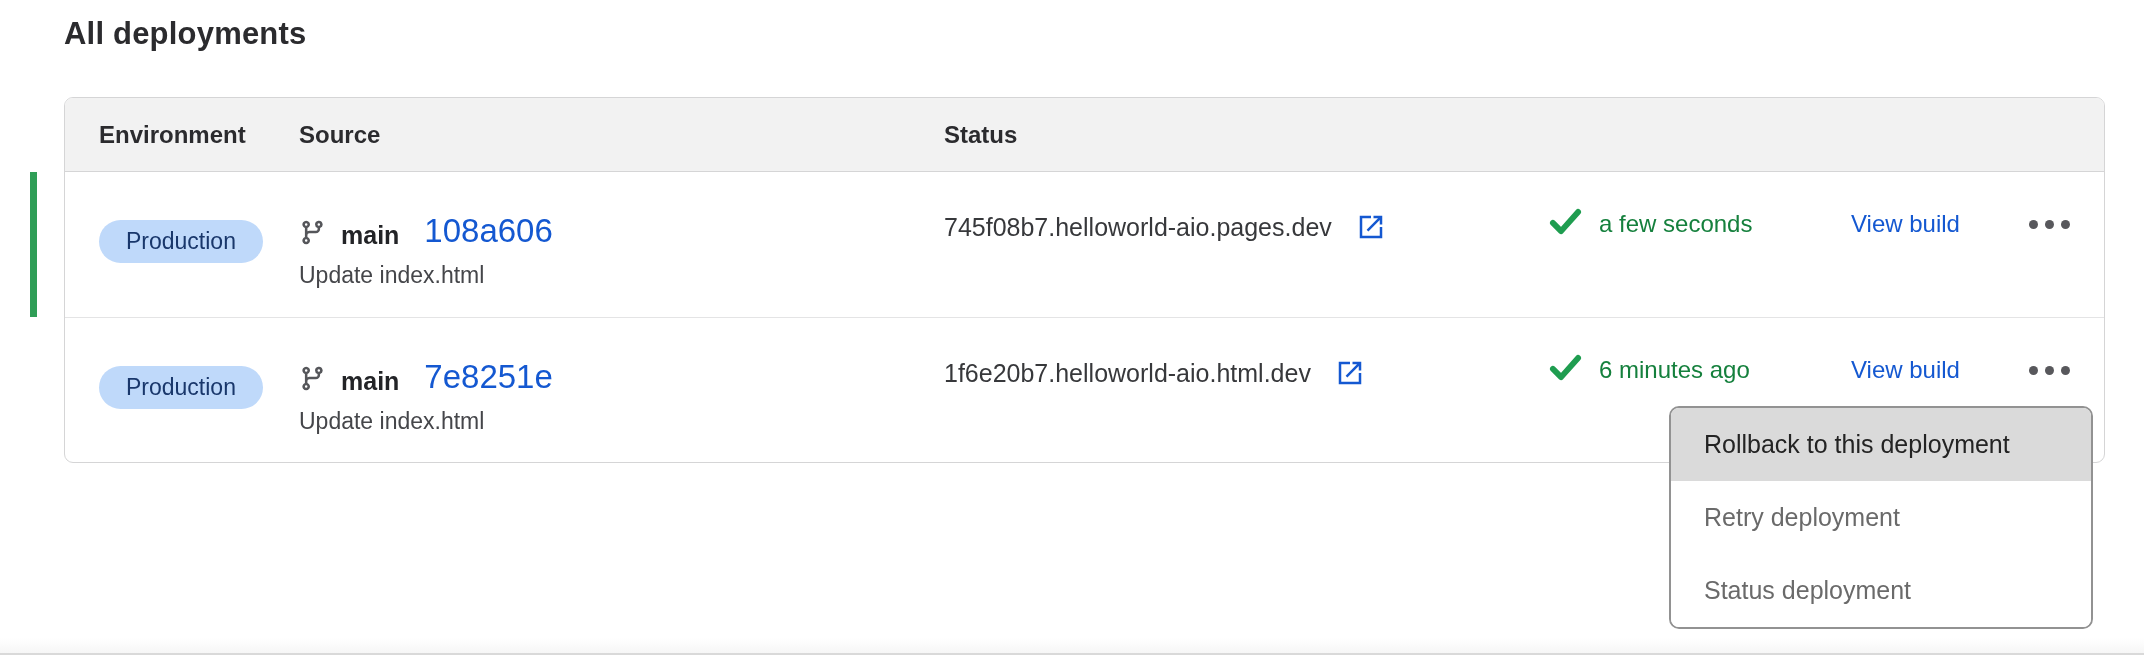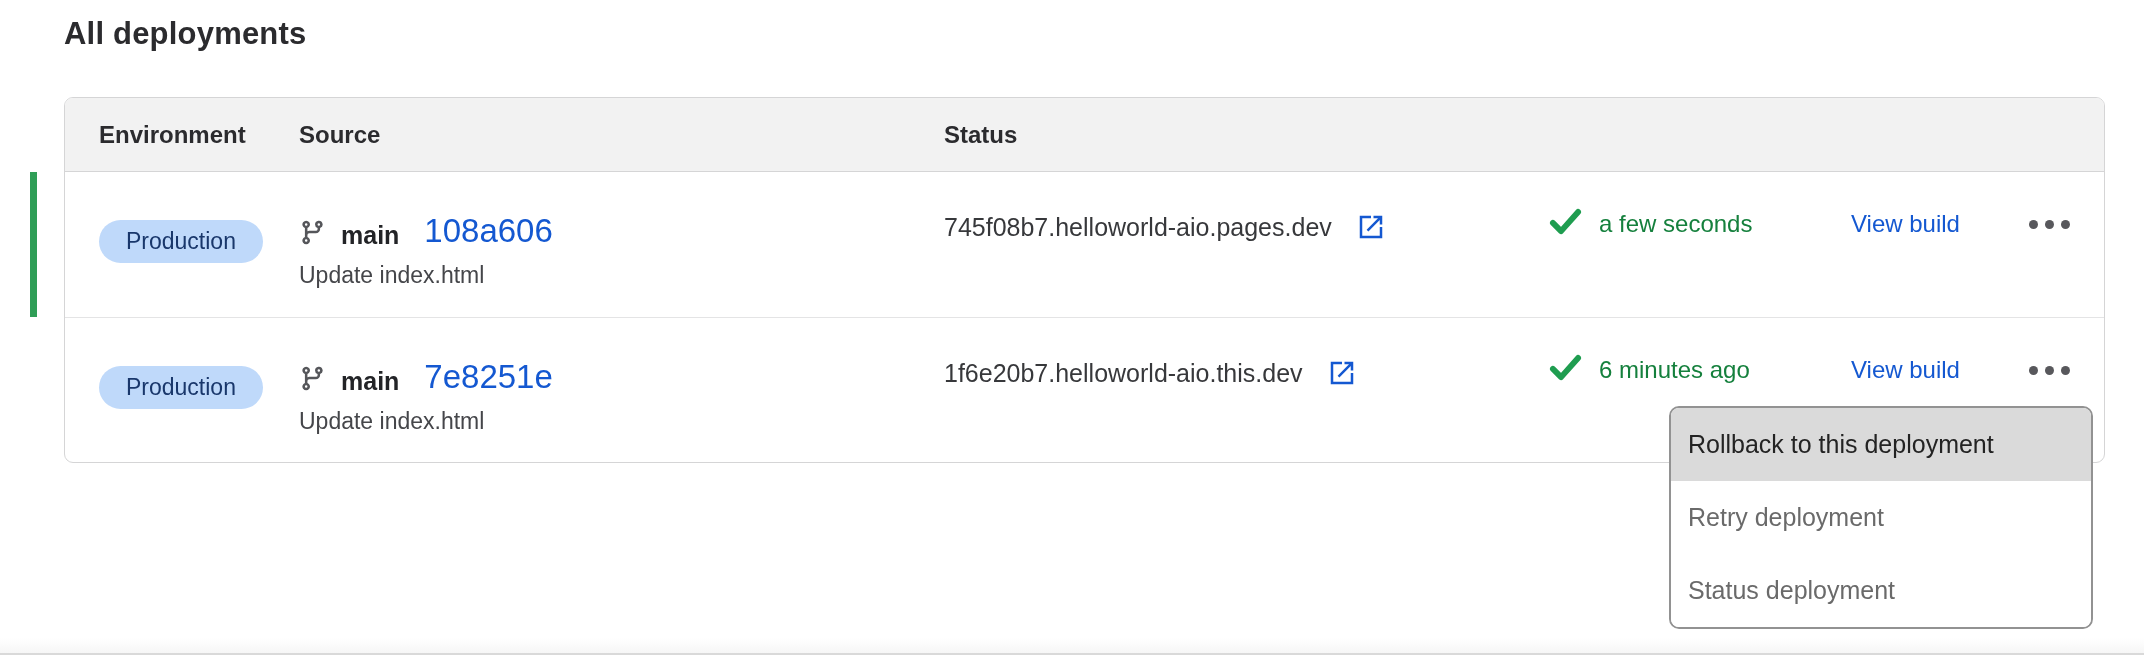--- a/index.html
+++ b/index.html
@@ -52,21 +52,21 @@
   .status-cell{display:flex; align-items:center; padding-top:36px;}
   .status-time{display:flex; align-items:center; gap:17px; width:302px;}
   .status-text{font-size:24px; color:#15803d;}
   .view-build{font-size:24px; color:var(--link-blue); text-decoration:none; width:168px; cursor:pointer;}
   .ellipsis-btn{margin-left:auto; margin-right:28px; background:none; border:none;
     cursor:pointer; display:flex; gap:7px; align-items:center; padding:10px 6px;}
   .dot{width:9px; height:9px; border-radius:50%; background:var(--dots);}
 
   .menu{position:absolute; left:1669px; top:406px; width:424px; background:#fff;
     border:2px solid var(--menu-border); border-radius:10px; overflow:hidden; z-index:10;}
-  .menu-item{height:73px; display:flex; align-items:center; padding-left:17px;
+  .menu-item{height:73px; display:flex; align-items:center; padding-left:33px;
     font-size:25px; color:var(--menu-text); cursor:pointer; background:#fff;}
   .menu-item.highlighted{background:var(--menu-highlight-bg); color:var(--menu-highlight-text);}
 
   .bottom-band{position:absolute; left:0; top:638px; width:2144px; height:15px;
     background:linear-gradient(#ffffff,#f6f6f6);}
   .bottom-divider{position:absolute; left:0; top:653px; width:2144px; height:2px; background:#d9d9d9;}
   svg{flex-shrink:0;}
 </style>
 </head>
 <body>
@@ -139,21 +139,21 @@
             <svg width="27" height="27" viewBox="0 0 16 16" fill="#55565a">
                 <path d="M9.5 3.25a2.25 2.25 0 1 1 3 2.122V6A2.5 2.5 0 0 1 10 8.5H6a1 1 0 0 0-1 1v1.128a2.251 2.251 0 1 1-1.5 0V5.372a2.25 2.25 0 1 1 1.5 0v1.836A2.493 2.493 0 0 1 6 7h4a1 1 0 0 0 1-1v-.628a2.25 2.25 0 0 1-1.5-2.122Zm-6 0a.75.75 0 1 0 1.5 0 .75.75 0 0 0-1.5 0Zm8.25-.75a.75.75 0 1 0 0 1.5.75.75 0 0 0 0-1.5ZM4.25 12a.75.75 0 1 0 0 1.5.75.75 0 0 0 0-1.5Z"></path>
               </svg>
           </span>
           <span class="branch-name">main</span>
           <a class="commit-link">7e8251e</a>
         </div>
         <div class="commit-msg">Update index.html</div>
       </div>
       <div class="cell dep-cell">
-        <span class="dep-url">1f6e20b7.helloworld-aio.this.dev</span>
+        <span class="dep-url">1f6e20b7.helloworld-aio.html.dev</span>
         <button class="ext-btn">
           <svg width="30" height="30" viewBox="0 0 24 24" fill="#1458d1">
               <path d="M19 19H5V5h7V3H3v18h18v-9h-2z"></path>
               <path d="M14 3v2h3.6l-9.1 9.1 1.4 1.4L19 6.4V10h2V3z"></path>
             </svg>
         </button>
       </div>
       <div class="status-cell">
         <div class="status-time">
           <span>

